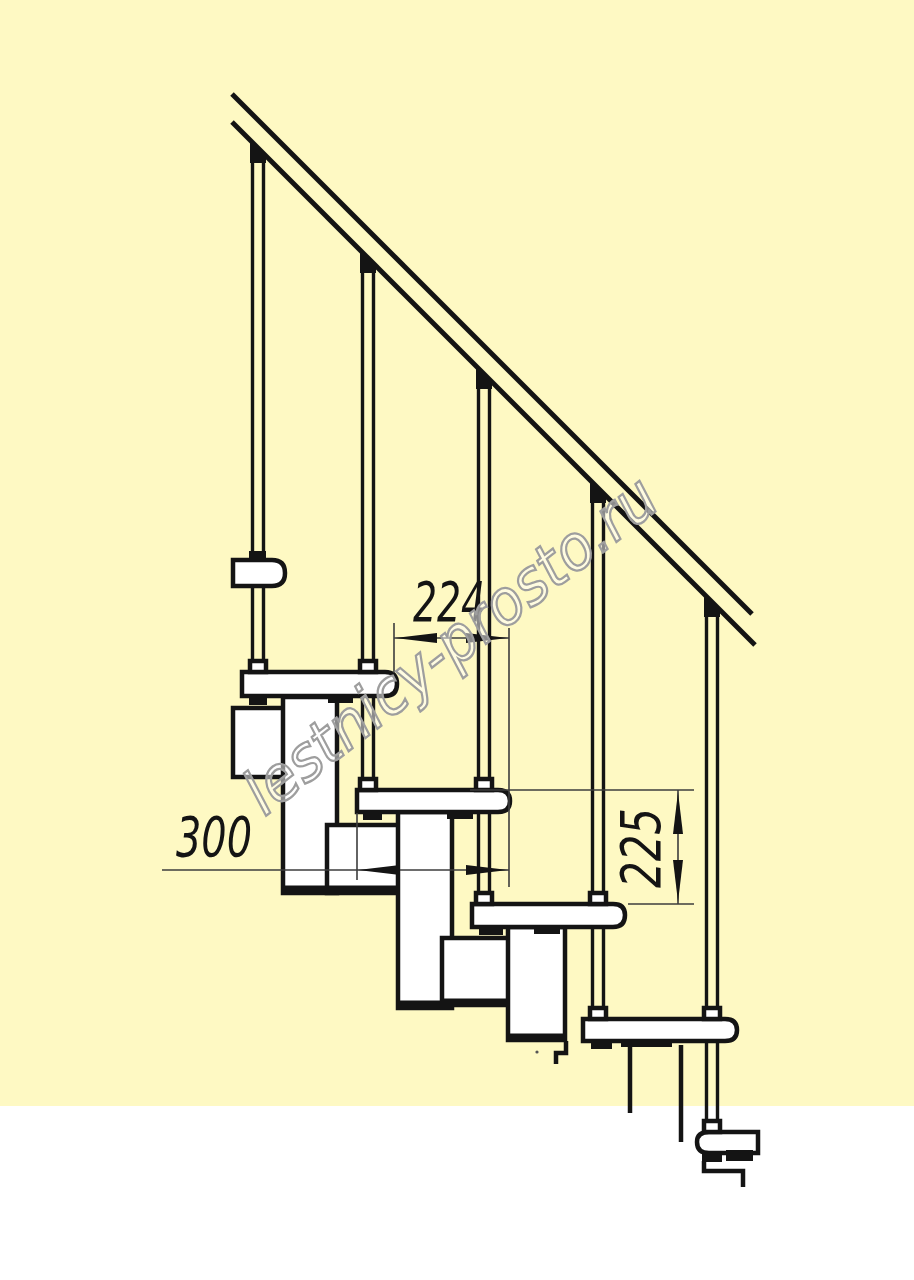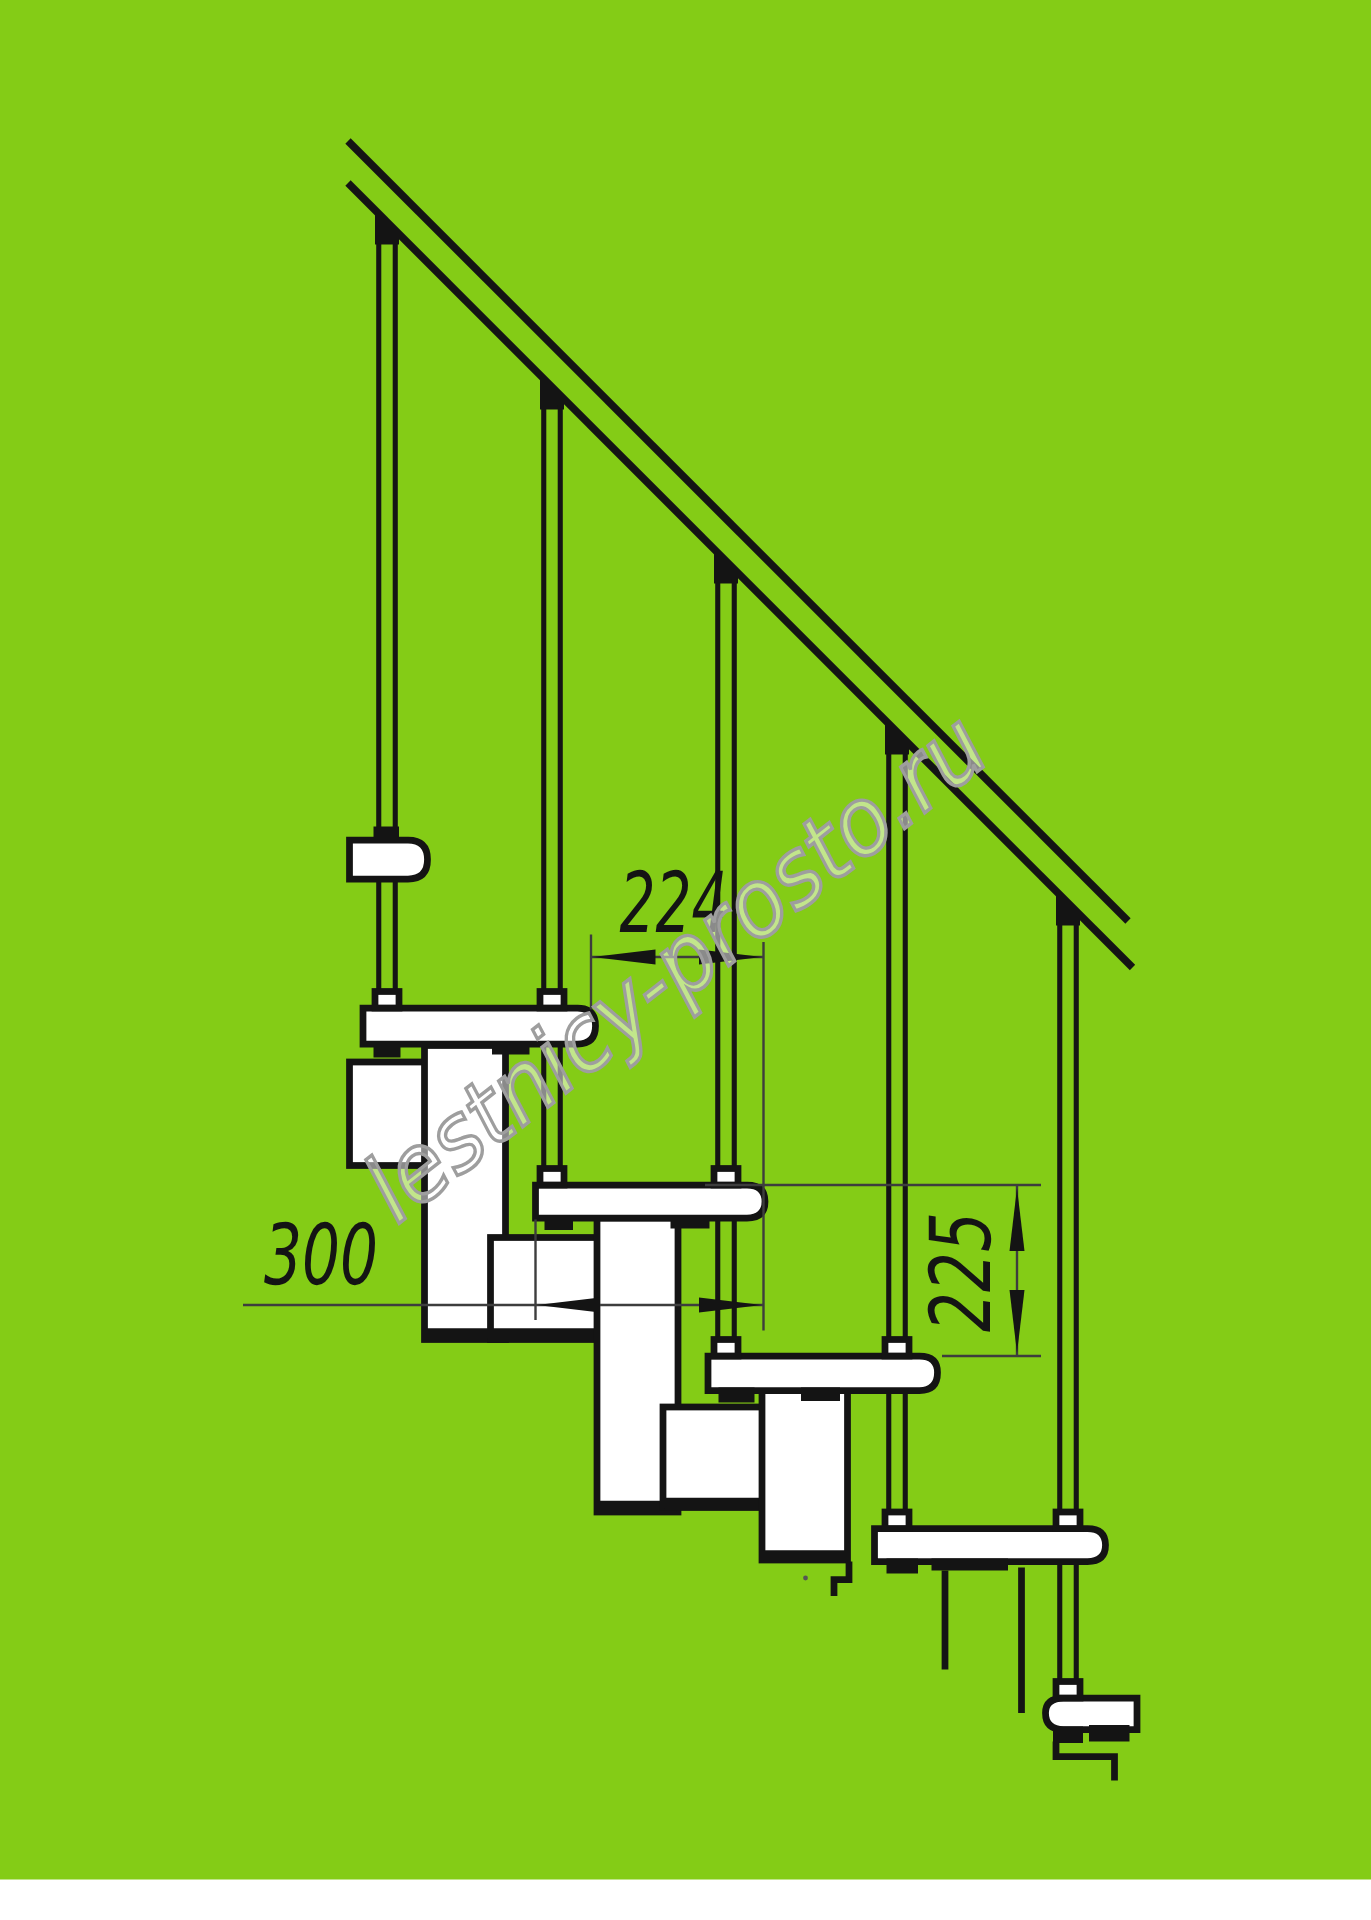--- a/index.html
+++ b/index.html
@@ -7,22 +7,22 @@
     padding: 0;
     background: #ffffff;
     width: 914px;
     height: 1280px;
     overflow: hidden;
     font-family: "DejaVu Sans", sans-serif;
   }
   .canvas-wrap {
     position: relative;
     width: 914px;
-    height: 1253px;
-    background: #84cc16;
+    height: 1106px;
+    background: #fef9c3;
   }
   svg { display: block; }
 
   
   .outline   { stroke: #141414; stroke-width: 4.5; fill: #ffffff; }
   .outline-n { stroke: #141414; stroke-width: 4.5; fill: none; }
   .rail      { stroke: #141414; stroke-width: 5;   fill: none; }
   .bal       { stroke: #141414; stroke-width: 3.4; fill: none; }
   .thickedge { stroke: #141414; stroke-width: 7;   fill: none; }
   .blackfill { fill: #141414; stroke: none; }

